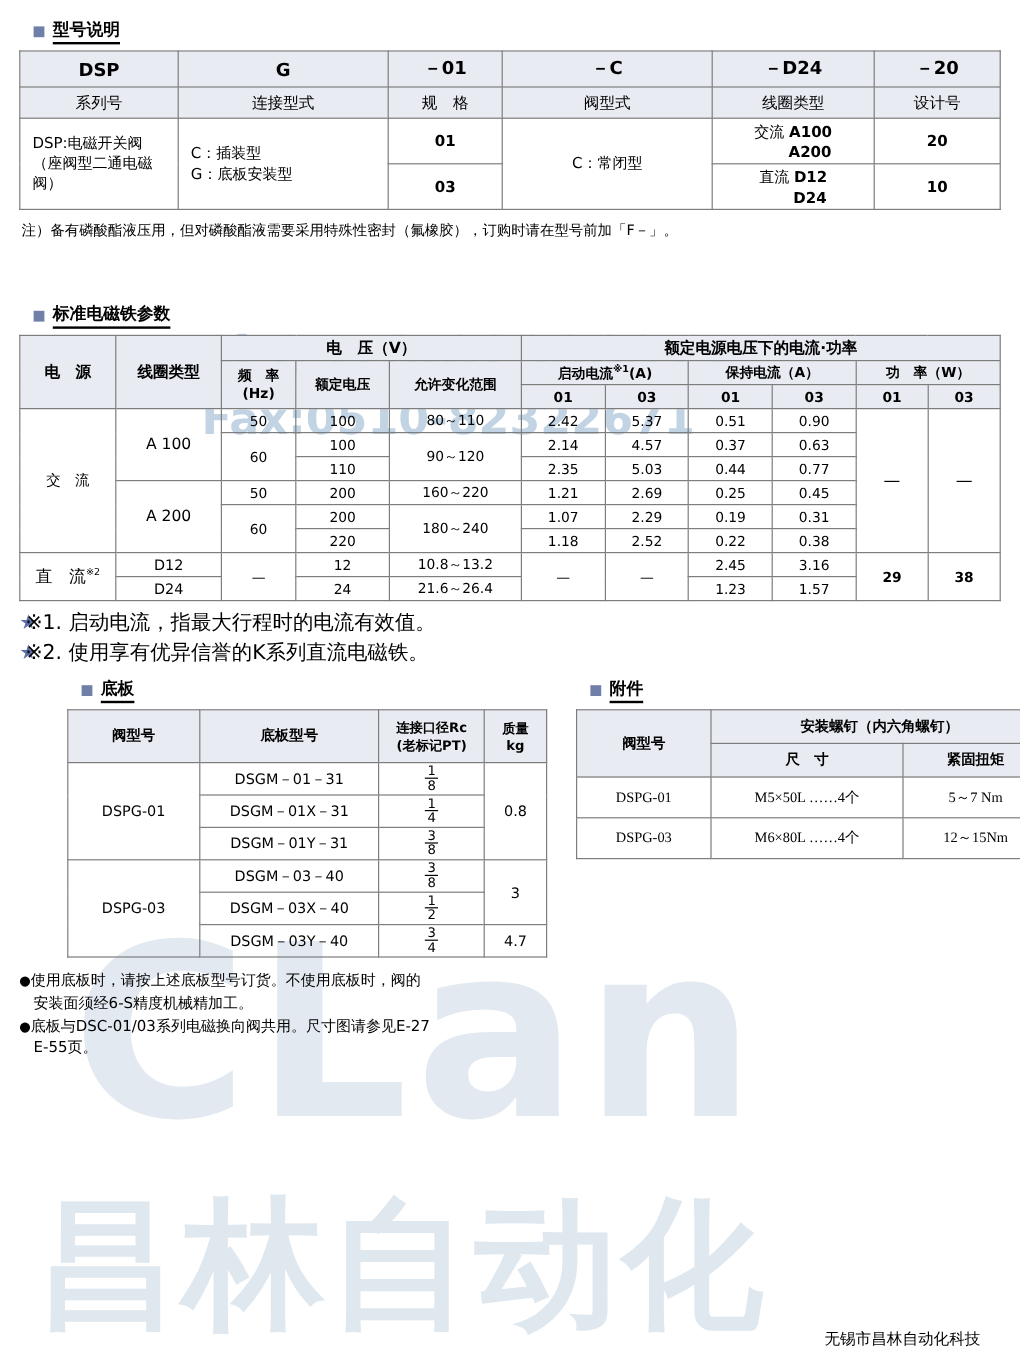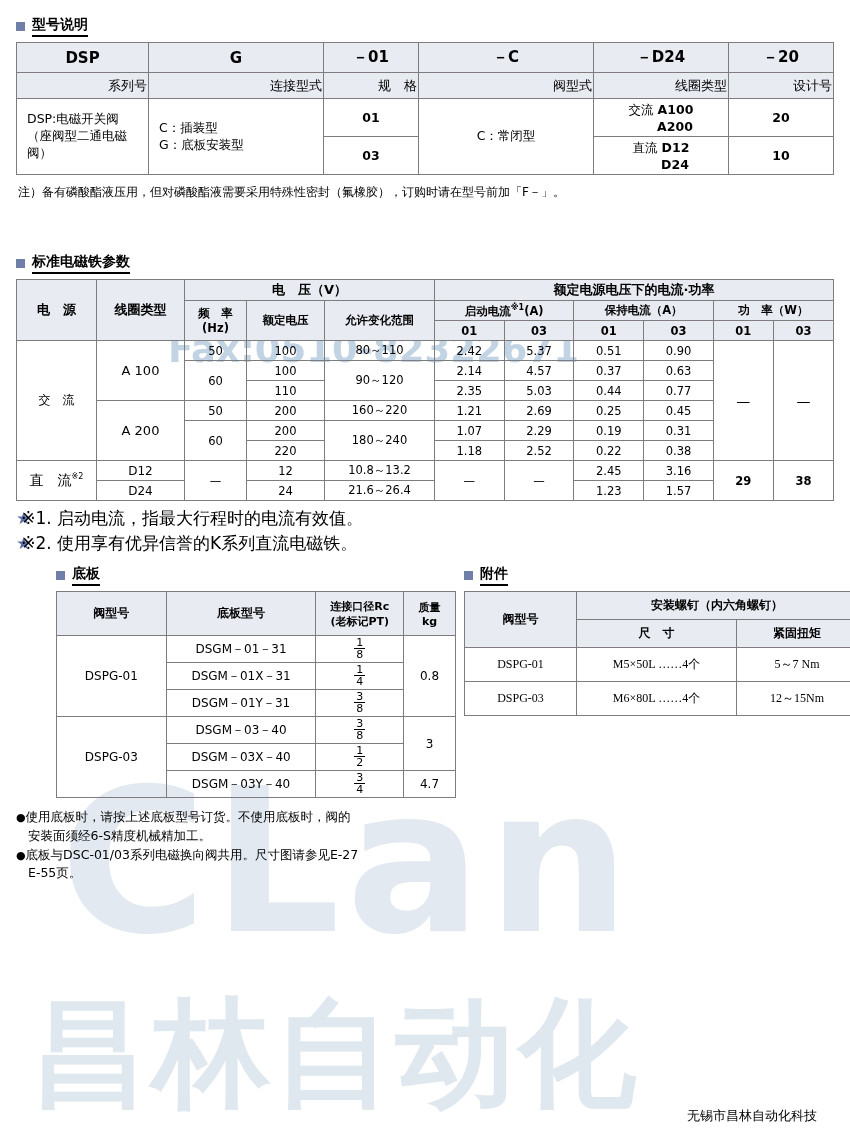--- a/index.html
+++ b/index.html
@@ -33,50 +33,50 @@
     letter-spacing: 6px; font-family:"DejaVu Sans","Liberation Sans",sans-serif;
   }
   .wm-cn {
     left: 30px; top: 975px; font-size: 118px; color:#dfe7ef;
     letter-spacing: 4px;
   }
 
   .content { position: relative; z-index: 2; }
 
   
-  .sec-head { display:flex; align-items:center; font-size:14px; font-weight:bold; margin: 6px 0 5px 0;}
+  .sec-head { display:flex; align-items:center; font-size:14px; font-weight:bold; margin: 6px 0 5px 12px;}
   .sec-head .sq { width:9px; height:9px; background:#6f7fa8; margin-right:7px; display:inline-block;}
   .sec-head .txt { border-bottom: 2px solid #000; padding-bottom:1px; }
 
   
   table { border-collapse: collapse; }
   td, th { border: 1px solid #7d7d7d; text-align:center; vertical-align: middle; font-weight: normal;}
 
   
   .model-tbl { width: 818px; }
   .model-tbl td { height: 26px; font-size: 13px; }
   .model-tbl .r1 td { background:#e9ebf2; font-weight:bold; font-size:15px; height:30px;}
-  .model-tbl .r2 td { background:#e9ebf2; font-size:13px; height:26px;text-align:right;}
+  .model-tbl .r2 td { background:#e9ebf2; font-size:13px; height:26px;}
   .model-tbl .body td { height: 38px; font-size:12.5px;}
   .model-tbl .lft { text-align:left; padding-left:10px; }
 
   .note-line { font-size: 12px; margin: 9px 0 0 2px; }
 
   
   .sol-tbl { width: 818px; font-size: 11.5px;}
   .sol-tbl td { height: 20px; padding: 1px 2px; }
   .sol-tbl .hd { background:#e9ebf2; font-weight:bold;margin-top:44px; }
   .star { color:#000; font-size:8px; vertical-align: super;}
 
   .foot-note { font-size: 17px; margin-top: 6px; }
   .foot-note div { margin-bottom: 2px; }
   .bluestar { color:#5b6fa6; }
 
   
-  .bottom-wrap { display:flex; gap: 8px; margin-top: 4px; padding-left: 40px;}
+  .bottom-wrap { display:flex; gap: 24px; margin-top: 4px; padding-left: 40px;}
   .left-col { width: 400px; }
   .right-col { width: 394px; }
 
   .base-tbl { width: 400px; font-size: 12px;}
   .base-tbl td { height: 24px; }
   .base-tbl .hd { background:#e9ebf2; font-weight:bold; }
   .frac { display:inline-block; text-align:center; line-height:1.0; font-size:11px;}
   .frac .n { display:block; border-bottom:1px solid #000; padding:0 2px;}
   .frac .d { display:block; padding:0 2px;}
 

